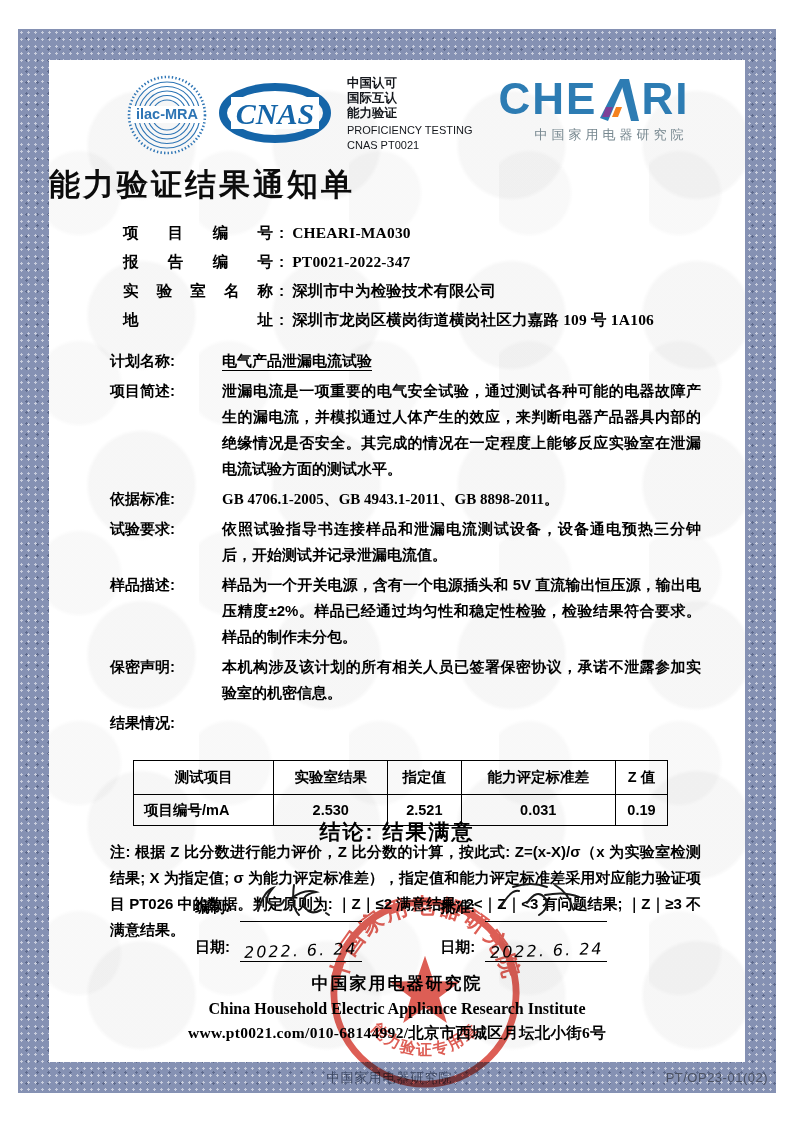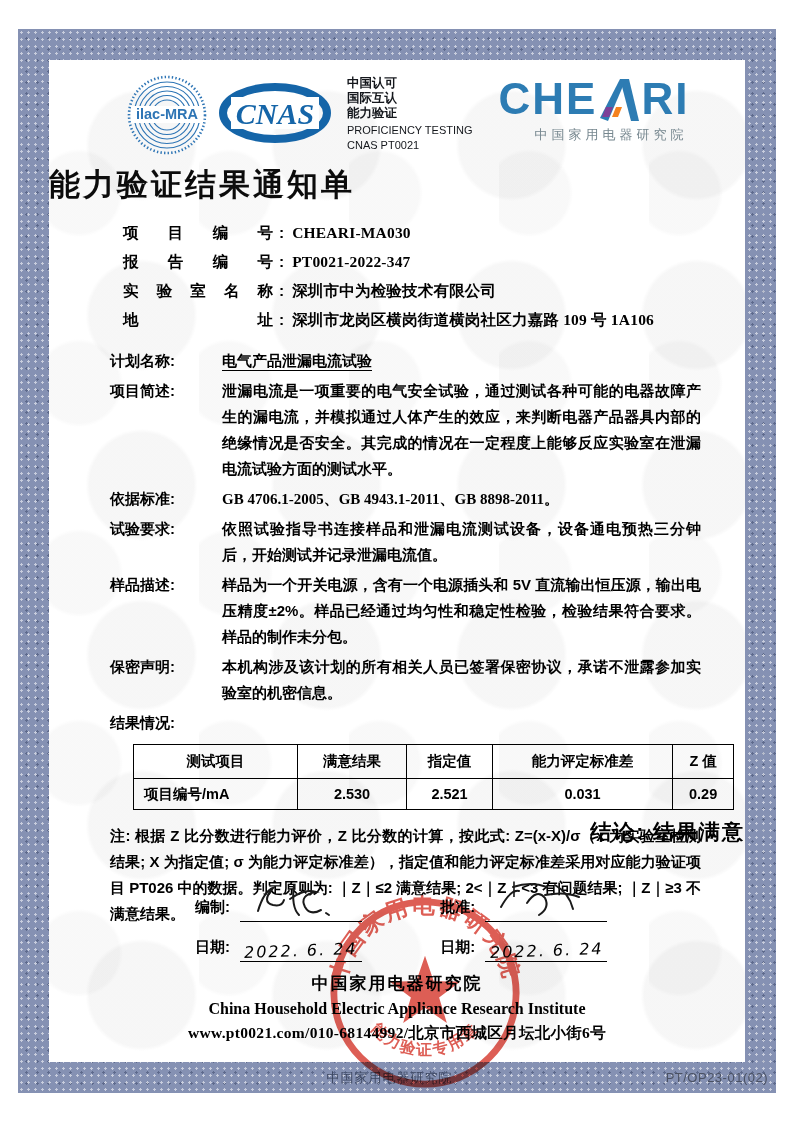--- a/index.html
+++ b/index.html
@@ -54,29 +54,29 @@
   .fcolon{display:inline-block;margin:0 8px 0 6px;}
   .fvalue{letter-spacing:.2px;}
 
   
   .bodyblock{position:absolute;top:288px;left:61px;right:44px;color:#000;}
   .sec{position:relative;padding-left:112px;font-size:15px;font-weight:bold;line-height:26px;margin-bottom:4px;text-align:justify;}
   .sec .lbl{position:absolute;left:0;top:0;white-space:nowrap;}
   .sec .uline{border-bottom:1.6px solid #000;padding-bottom:1px;}
   .res-heading{font-size:15px;font-weight:bold;line-height:26px;}
 
-  table.results{border-collapse:collapse;margin:8px 0 4px 23px;width:601px;}
+  table.results{border-collapse:collapse;margin:24px 0 4px 23px;width:535px;}
   table.results td{border:1px solid #000;font-size:14.5px;font-weight:bold;text-align:center;padding:0 4px;}
   table.results tr.hd td{height:33px;}
   table.results tr.dt td{height:30px;}
   table.results tr.dt td:first-child{text-align:left;padding-left:10px;}
 
   .note{margin-top:13px;font-size:15px;font-weight:bold;line-height:26px;text-align:justify;}
 
-  .conclusion{position:absolute;top:758px;left:0;right:0;text-align:right;
+  .conclusion{position:absolute;top:758px;left:0;right:0;text-align:center;
     font-size:21px;font-weight:bold;letter-spacing:2px;color:#000;}
 
   
   .signoff{position:absolute;top:832px;left:146px;right:40px;display:flex;gap:78px;font-size:15px;font-weight:bold;color:#000;}
   .sigcol{white-space:nowrap;}
   .sigrow{height:34px;line-height:30px;}
   .sigrow + .sigrow{margin-top:6px;}
   .sigline{display:inline-block;width:122px;border-bottom:1.6px solid #000;height:28px;position:relative;vertical-align:bottom;margin-left:6px;text-align:center;overflow:visible;}
   .sigline svg{position:absolute;left:8px;bottom:-4px;overflow:visible;}
   .hand{display:inline-block;font-family:"DejaVu Sans",sans-serif;font-style:italic;font-weight:normal;
@@ -177,31 +177,31 @@
         <span class="lbl">保密声明:</span>
         <span>本机构涉及该计划的所有相关人员已签署保密协议，承诺不泄露参加实验室的机密信息。</span>
       </div>
 
       <div class="res-heading">结果情况:</div>
 
       <table class="results">
         <tbody>
           <tr class="hd">
             <td>测试项目</td>
-            <td>满意结果</td>
+            <td>实验室结果</td>
             <td>指定值</td>
             <td>能力评定标准差</td>
             <td>Z 值</td>
           </tr>
           <tr class="dt">
             <td>项目编号/mA</td>
             <td>2.530</td>
             <td>2.521</td>
             <td>0.031</td>
-            <td>0.29</td>
+            <td>0.19</td>
           </tr>
         </tbody>
       </table>
 
       <div class="note">注: 根据 Z 比分数进行能力评价，Z 比分数的计算，按此式: Z=(x-X)/σ（x 为实验室检测结果; X 为指定值; σ 为能力评定标准差），指定值和能力评定标准差采用对应能力验证项目 PT026 中的数据。判定原则为: ｜Z｜≤2 满意结果; 2&lt;｜Z｜&lt;3 有问题结果; ｜Z｜≥3 不满意结果。</div>
     </div>
 
     <div class="conclusion">结论: 结果满意</div>
 
     <div class="signoff">

